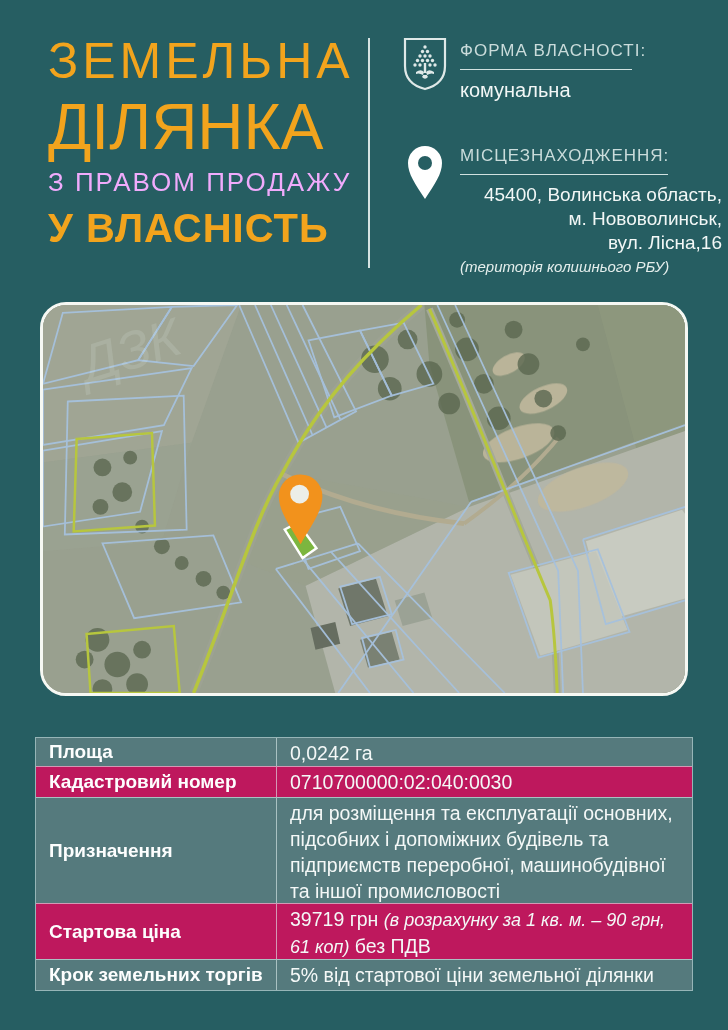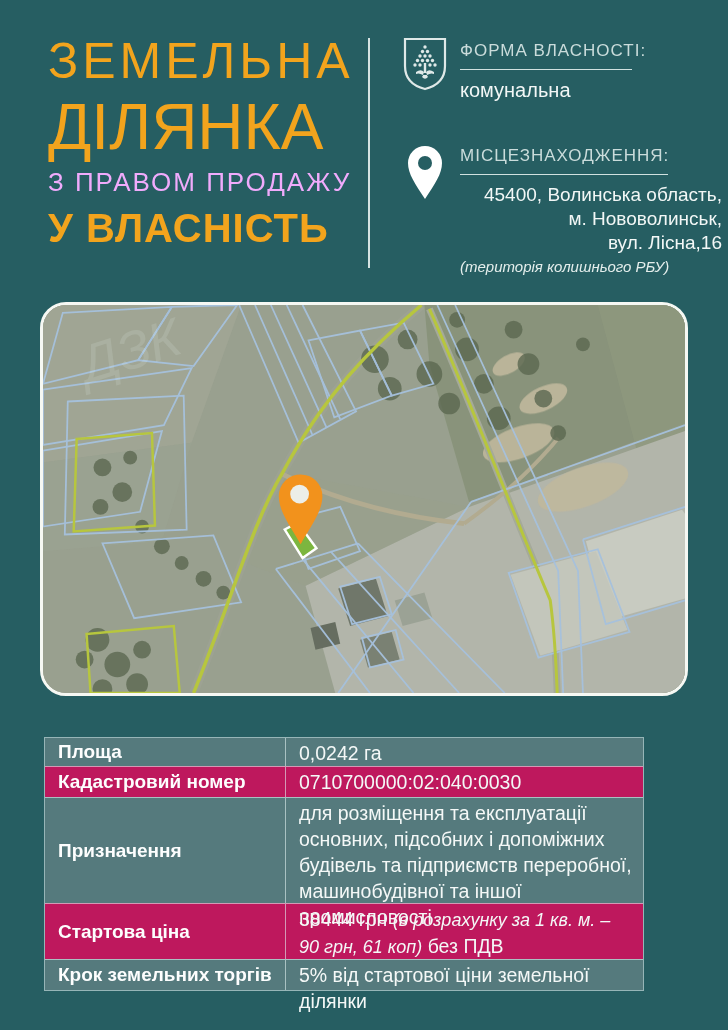--- a/index.html
+++ b/index.html
@@ -39,21 +39,21 @@
   
   .map-frame{
     position:absolute;left:40px;top:302px;width:648px;height:394px;
     border:3px solid #f6f8f3;border-radius:26px;overflow:hidden;
     box-sizing:border-box;background:#99a08f;
   }
   .map-frame svg{display:block;width:100%;height:100%;}
 
   
   .details-table{
-    position:absolute;left:44px;top:737px;width:600px;
+    position:absolute;left:35px;top:737px;width:658px;
     border:1px solid rgba(225,240,240,.6);box-sizing:border-box;
   }
   .trow{display:flex;border-top:1px solid rgba(225,240,240,.6);}
   .trow:first-child{border-top:none;}
   .trow.light{background:#557a7d;}
   .trow.dark{background:#be185d;}
   .tlabel{
     width:240px;flex:0 0 240px;box-sizing:border-box;
     padding:0 10px 0 13px;display:flex;align-items:center;
     font-weight:700;font-size:19px;color:#fdfefe;
@@ -254,21 +254,21 @@
       </div>
       <div class="trow light r2">
         <div class="tlabel">Призначення</div>
         <div class="tvalue">
           <div><span class="seg">для розміщення та експлуатації основних, підсобних і допоміжних будівель та підприємств переробної, машинобудівної та іншої промисловості</span></div>
         </div>
       </div>
       <div class="trow dark r3">
         <div class="tlabel">Стартова ціна</div>
         <div class="tvalue">
-          <div><span class="seg">38444 грн </span><span class="seg it">(в розрахунку за 1 кв. м. – 90 грн, 61 коп)</span><span class="seg"> без ПДВ</span></div>
+          <div><span class="seg">39719 грн </span><span class="seg it">(в розрахунку за 1 кв. м. – 90 грн, 61 коп)</span><span class="seg"> без ПДВ</span></div>
         </div>
       </div>
       <div class="trow light r4">
         <div class="tlabel">Крок земельних торгів</div>
         <div class="tvalue">
           <div><span class="seg">5% від стартової ціни земельної ділянки</span></div>
         </div>
       </div>
     </div>
 

